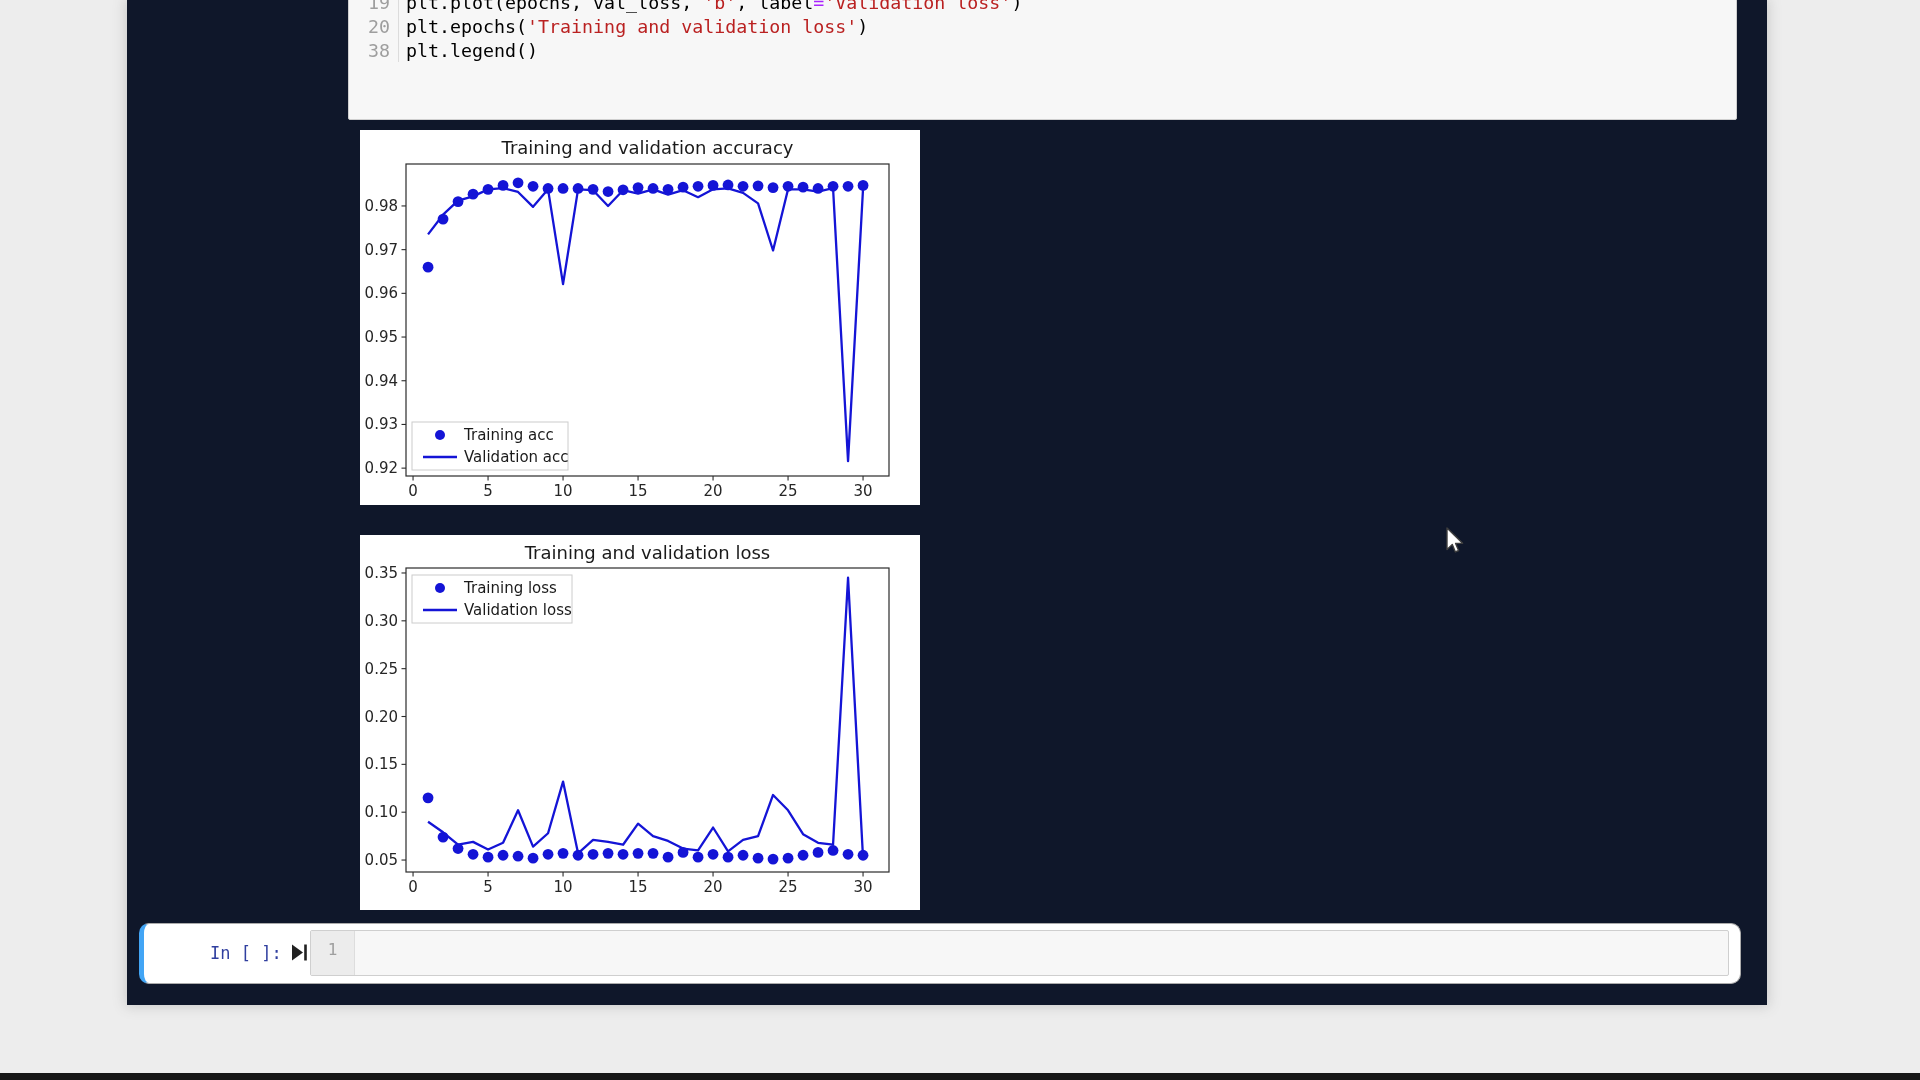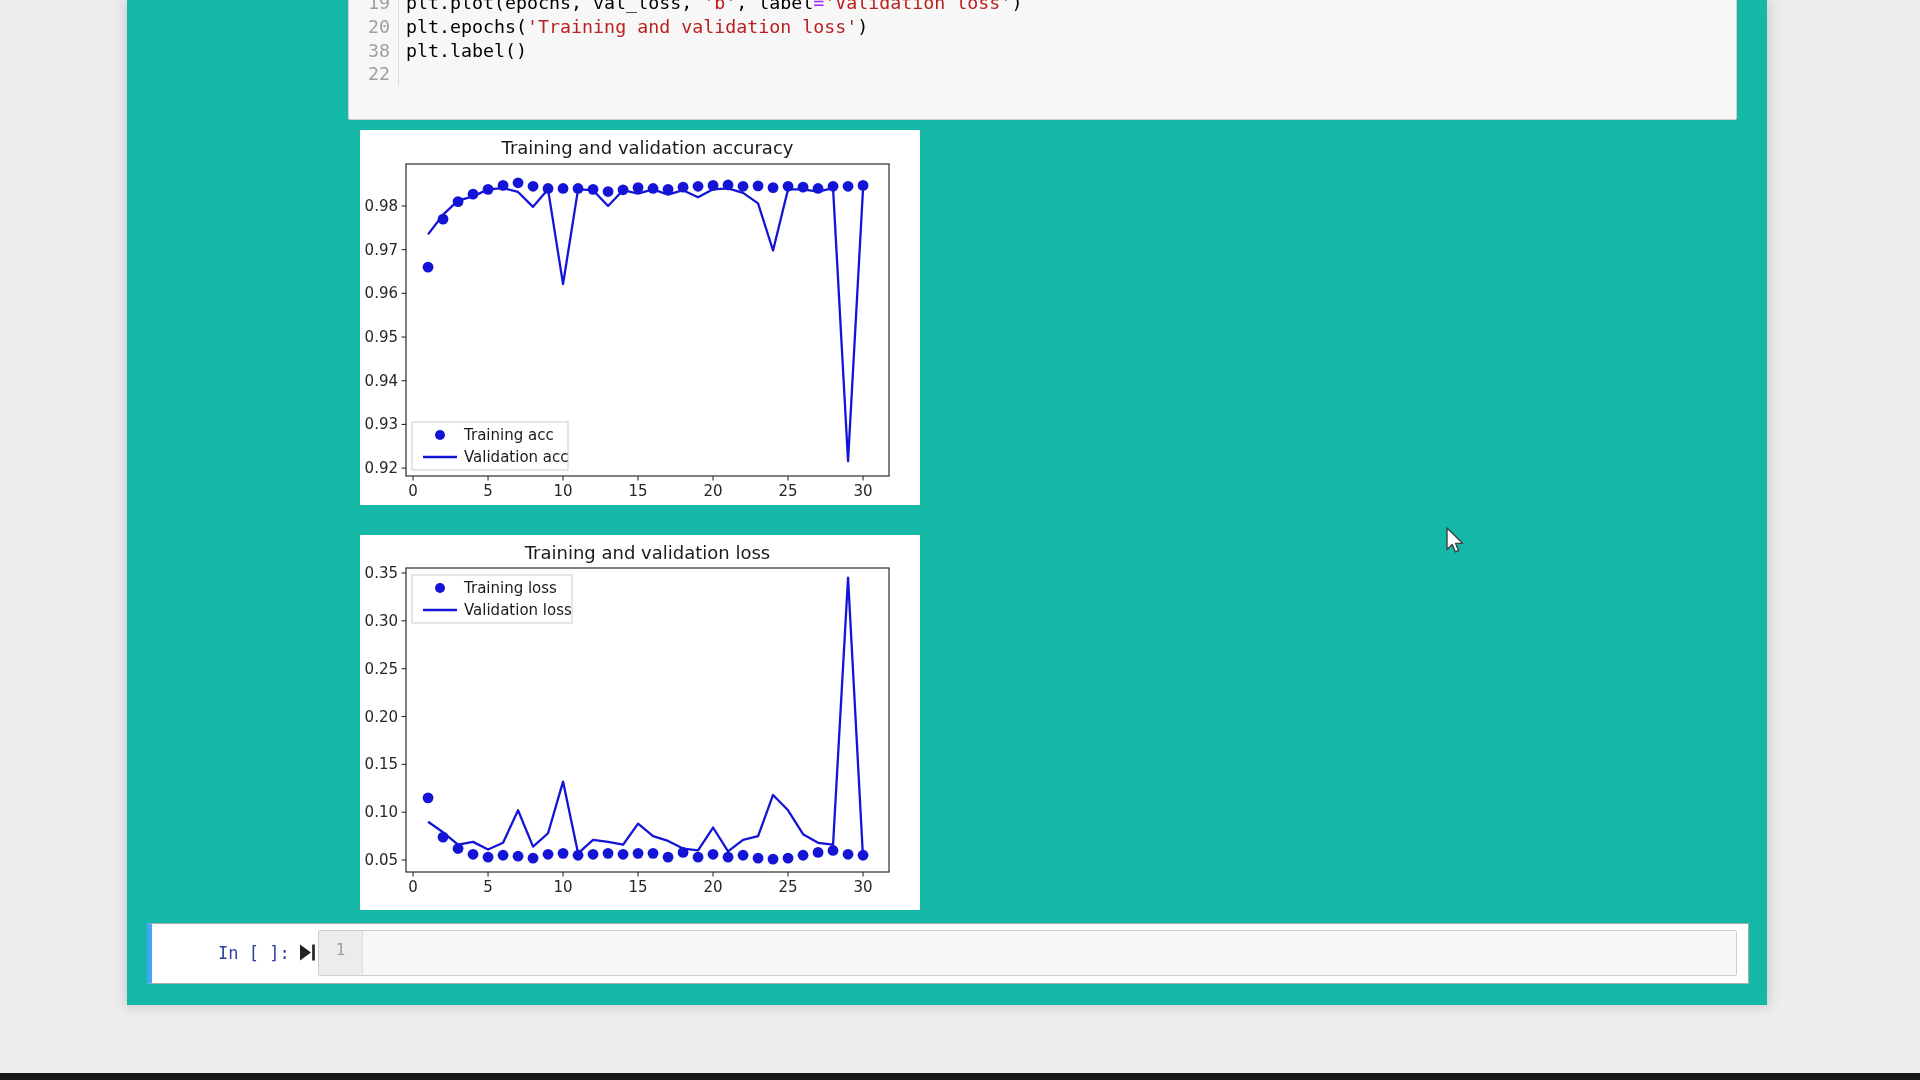--- a/index.html
+++ b/index.html
@@ -1,38 +1,38 @@
 <!DOCTYPE html>
 <html><head>
 <meta charset="utf-8">
 <style>
   html,body{margin:0;padding:0;width:1920px;height:1080px;overflow:hidden;
     font-family:"Liberation Sans","DejaVu Sans",sans-serif;}
   .page{position:absolute;left:0;top:0;width:1920px;height:1080px;background:#ededed;}
-  .notebook{position:absolute;left:127px;top:0;width:1640px;height:1005px;background:#14b8a6;
+  .notebook{position:absolute;left:127px;top:0;width:1640px;height:1005px;background:#0f172a;
     box-shadow:0 0 12px 1px rgba(87,87,87,.25);}
   
   .code-cell{position:absolute;left:221px;top:-14px;width:1389px;height:134px;
     background:#f7f7f7;border:1px solid #cfcfcf;border-radius:2px;box-sizing:border-box;
     padding-top:4px;overflow:hidden;}
   .code-row{display:flex;line-height:23.8px;font-family:"DejaVu Sans Mono","Liberation Mono",monospace;
     font-size:18.3px;white-space:pre;}
   .code-row .gut{width:41px;flex:0 0 41px;text-align:right;padding-right:8px;color:#9e9e9e;
     border-right:1px solid #dcdcdc;}
   .code-row .src{padding-left:7px;color:#000;}
   .tok-plain{color:#000000;}
   .tok-str{color:#BA2121;}
   .tok-op{color:#AA22FF;}
   
   .fig{position:absolute;left:233px;background:#fff;}
   .fig1{top:130px;}
   .fig2{top:535px;}
   
-  .empty-cell{position:absolute;left:20px;top:923px;width:1602px;height:61px;background:#fff;
-    border:1px solid #ababab;border-left:5px solid #42A5F5;border-radius:0;box-sizing:border-box;}
+  .empty-cell{position:absolute;left:12px;top:923px;width:1602px;height:61px;background:#fff;
+    border:1px solid #ababab;border-left:5px solid #42A5F5;border-radius:10px;box-sizing:border-box;}
   .prompt{position:absolute;left:66px;top:19px;font-family:"DejaVu Sans Mono","Liberation Mono",monospace;
     font-size:17px;color:#303F9F;}
   .run-icon{position:absolute;left:148px;top:20px;}
   .editor{position:absolute;left:166px;top:6px;width:1419px;height:46px;background:#f7f7f7;
     border:1px solid #cfcfcf;border-radius:2px;box-sizing:border-box;display:flex;}
   .cm-gutter{width:44px;flex:0 0 44px;background:#ececec;border-right:1px solid #ddd;
     text-align:center;padding-top:9px;box-sizing:border-box;
     font-family:"DejaVu Sans Mono","Liberation Mono",monospace;font-size:16px;color:#9e9e9e;}
   .cm-line{flex:1;}
   .bottom-bar{position:absolute;left:0;top:1073px;width:1920px;height:7px;background:#161616;}
@@ -41,22 +41,21 @@
 </head>
 <body>
 
 <div class="page">
   <div class="notebook">
 
     <div class="code-cell">
       <div id="code-lines">
           <div class="code-row"><span class="gut">19</span><span class="src"><span class="tok-plain">plt.plot(epochs, val_loss, </span><span class="tok-str">'b'</span><span class="tok-plain">, label</span><span class="tok-op">=</span><span class="tok-str">'Validation loss'</span><span class="tok-plain">)</span></span></div>
           <div class="code-row"><span class="gut">20</span><span class="src"><span class="tok-plain">plt.epochs(</span><span class="tok-str">'Training and validation loss'</span><span class="tok-plain">)</span></span></div>
-          <div class="code-row"><span class="gut">38</span><span class="src"><span class="tok-plain">plt.label()</span></span></div>
-          <div class="code-row"><span class="gut">22</span><span class="src">&nbsp;</span></div>
+          <div class="code-row"><span class="gut">38</span><span class="src"><span class="tok-plain">plt.legend()</span></span></div>
         </div>
     </div>
 
     <svg class="fig fig1" width="560" height="375">
         <line x1="41.5" y1="338.1344537815125" x2="46" y2="338.1344537815125" stroke="#2b2b2b" stroke-width="1.1"></line>
         <text x="38" y="343.1344537815125" text-anchor="end" font-size="15" font-family="&quot;DejaVu Sans&quot;,sans-serif" fill="#262626">0.92</text>
         <line x1="41.5" y1="294.43697478991584" x2="46" y2="294.43697478991584" stroke="#2b2b2b" stroke-width="1.1"></line>
         <text x="38" y="299.43697478991584" text-anchor="end" font-size="15" font-family="&quot;DejaVu Sans&quot;,sans-serif" fill="#262626">0.93</text>
         <line x1="41.5" y1="250.73949579831967" x2="46" y2="250.73949579831967" stroke="#2b2b2b" stroke-width="1.1"></line>
         <text x="38" y="255.73949579831967" text-anchor="end" font-size="15" font-family="&quot;DejaVu Sans&quot;,sans-serif" fill="#262626">0.94</text>

